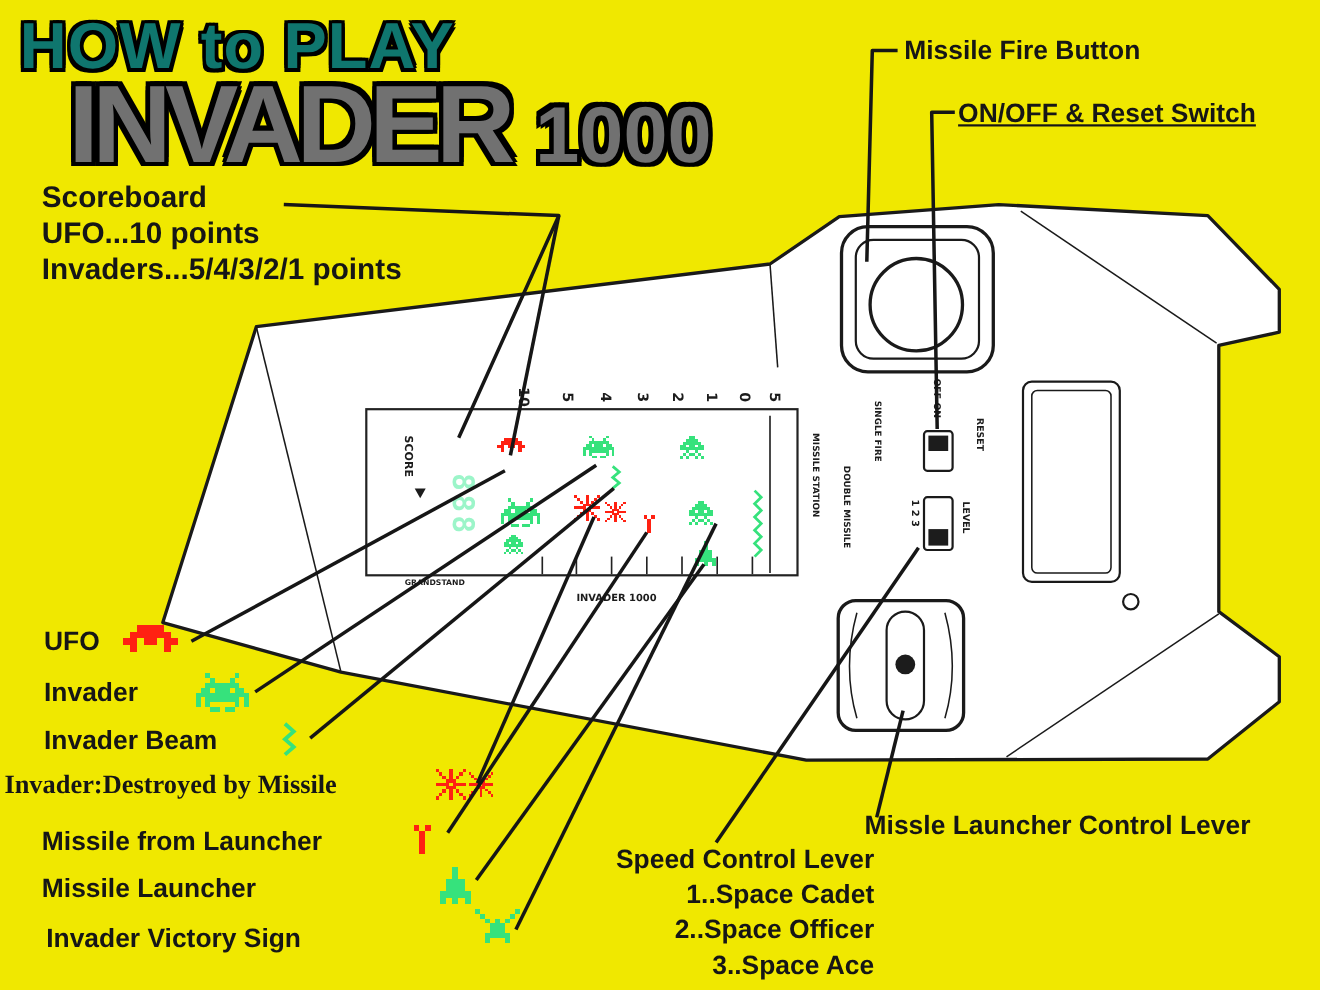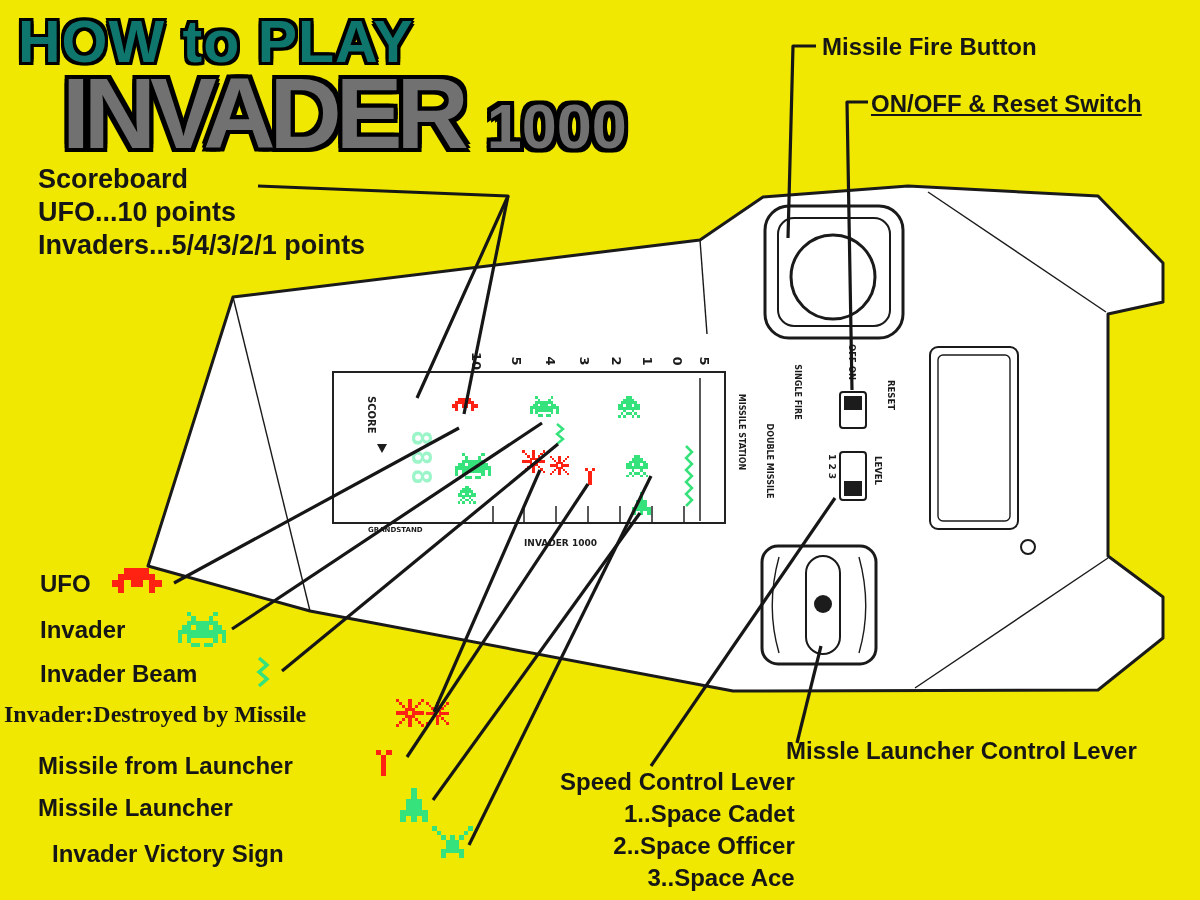--- a/index.html
+++ b/index.html
@@ -20,21 +20,21 @@
   .beamline{fill:none;stroke:var(--green,#36e27c);}
   .lbl{position:absolute;font-size:24px;font-weight:700;color:var(--ink,#161616);white-space:nowrap;}
   .lbl .sub{padding-left:14px;text-align:right;}
   .multi div{line-height:33px;}
   .how{position:absolute;left:18px;top:8px;font-size:59px;font-weight:700;letter-spacing:1px;color:#0f766e;white-space:nowrap;
     text-shadow:-3px -3px 0 #000,0 -3px 0 #000,3px -3px 0 #000,-3px 0 0 #000,3px 0 0 #000,-3px 3px 0 #000,0 3px 0 #000,3px 3px 0 #000;}
   .big{position:absolute;left:62px;top:56px;white-space:nowrap;color:var(--title_gray,#717171);}
   .big span{font-weight:700;
     text-shadow:-4px -4px 0 #000,0 -4px 0 #000,4px -4px 0 #000,-4px 0 0 #000,4px 0 0 #000,-4px 4px 0 #000,0 4px 0 #000,4px 4px 0 #000;}
   .big-name{font-size:100px;letter-spacing:-6px;}
-  .big-num{font-size:63px;margin-left:24px;}
+  .big-num{font-size:72px;margin-left:24px;}
 </style>
 </head>
 <body>
 
 <div class="stage">
 
   <svg width="1200" height="900" viewBox="0 0 1200 900">
     <defs>
       <g id="sp-crab">
         <rect x="2" y="0" width="1" height="1"></rect>
@@ -267,21 +267,21 @@
     <div>UFO...10 points</div>
     <div>Invaders...5/4/3/2/1 points</div>
   </div>
 
   <div class="lbl" style="left:40px;top:570px;">UFO</div>
   <div class="lbl" style="left:40px;top:616px;">Invader</div>
   <div class="lbl" style="left:40px;top:660px;">Invader Beam</div>
   <div class="lbl" style="left:4px;top:701px;font-family:Liberation Serif, serif;">Invader:Destroyed by Missile</div>
   <div class="lbl" style="left:38px;top:752px;">Missile from Launcher</div>
   <div class="lbl" style="left:38px;top:794px;">Missile Launcher</div>
-  <div class="lbl" style="left:52px;top:840px;">Invader Victory Sign</div>
+  <div class="lbl" style="left:42px;top:840px;">Invader Victory Sign</div>
 
   <div class="lbl" style="left:822px;top:33px;">Missile Fire Button</div>
   <div class="lbl" style="left:871px;top:90px;text-decoration:underline;">ON/OFF &amp; Reset Switch</div>
   <div class="lbl" style="left:786px;top:737px;">Missle Launcher Control Lever</div>
 
   <div class="lbl" style="left:560px;top:766px;line-height:32px;">
     <div>Speed Control Lever</div>
     <div class="sub">1..Space Cadet</div>
     <div class="sub">2..Space Officer</div>
     <div class="sub">3..Space Ace</div>

